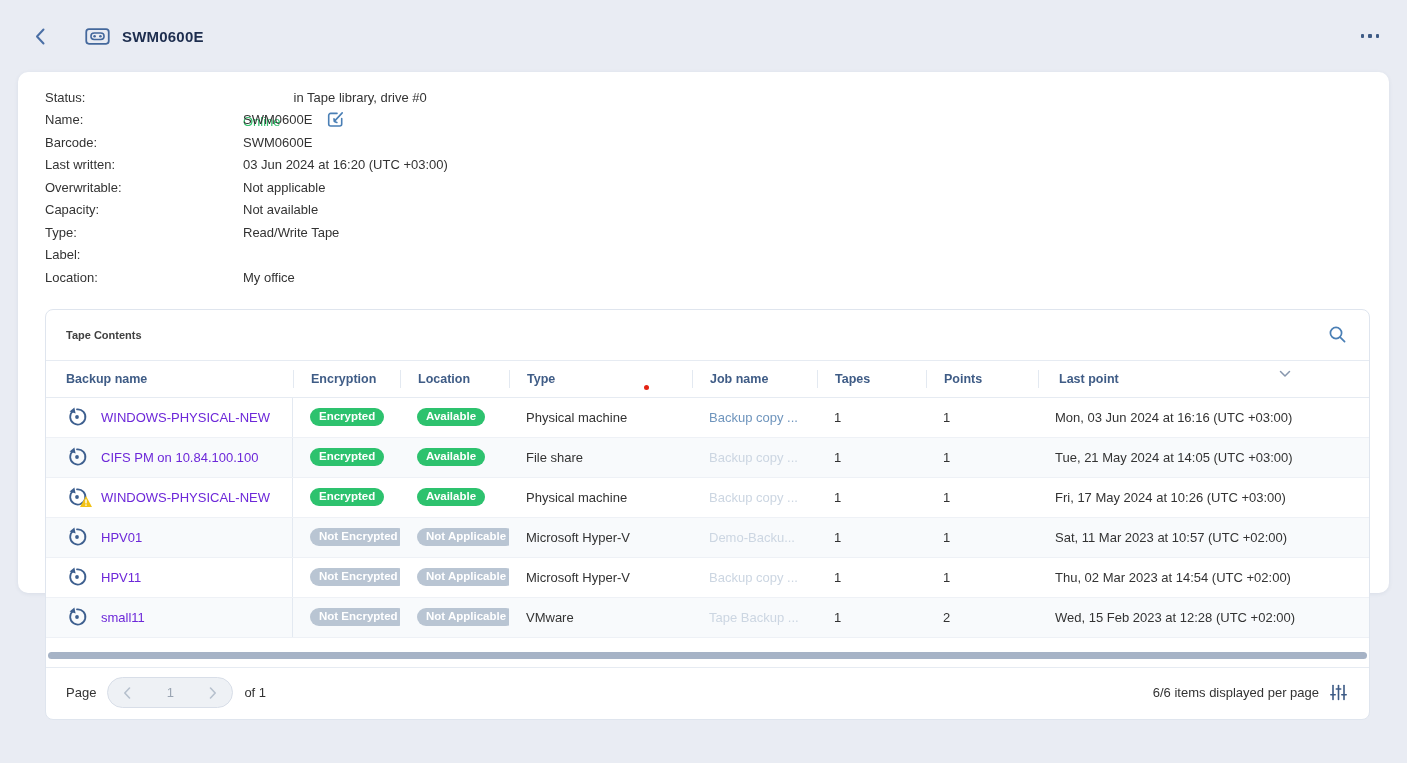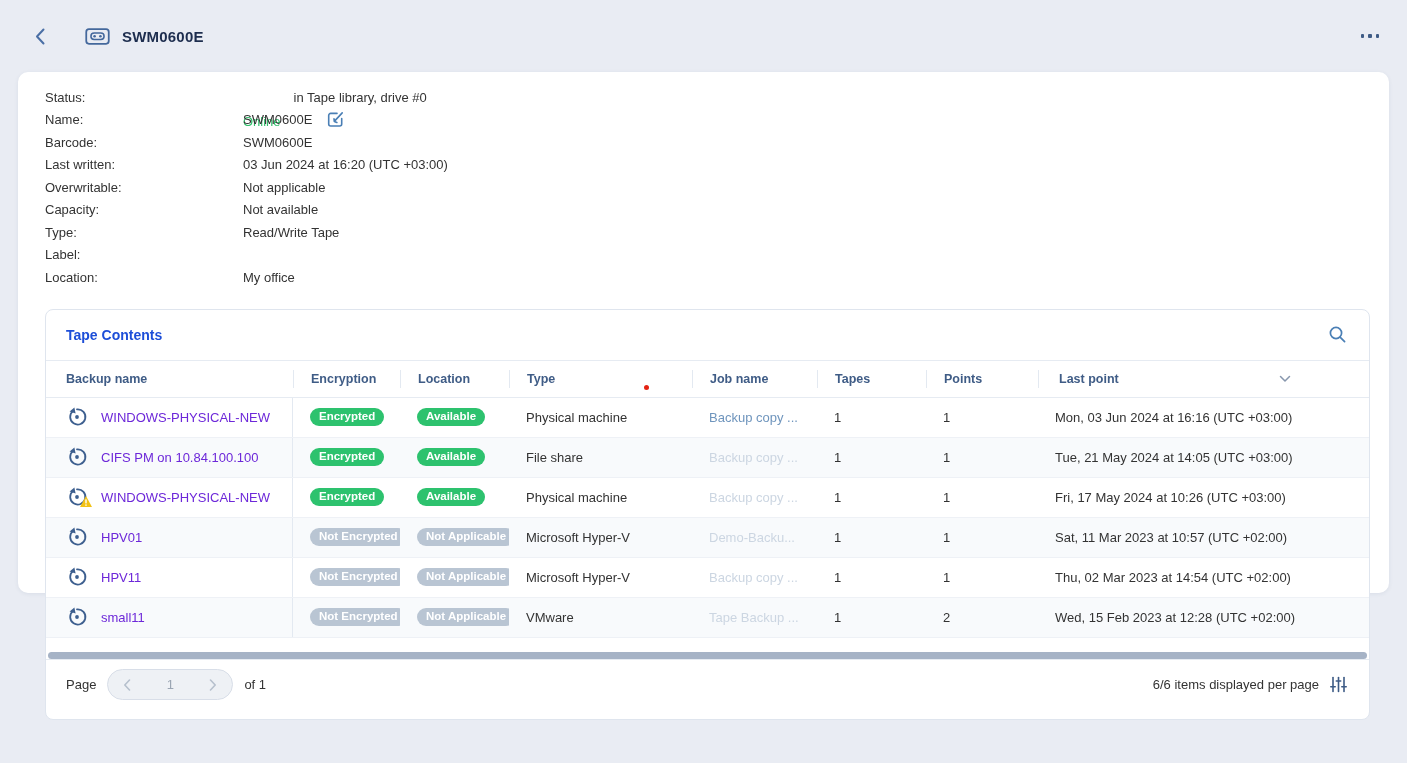--- a/index.html
+++ b/index.html
@@ -29,48 +29,48 @@
   .detail-label { width:198px; color:#333; }
   .detail-value { color:#333; display:flex; align-items:center; }
   .online-state { color:#2fbe6a; margin-right:13px;margin-top:48px; }
   .edit-icon { margin-left:14px; cursor:pointer; display:flex; align-items:center; }
 
   .red-dot { position:absolute; left:626px; top:313px; width:5px; height:5px; border-radius:50%; background:#e42313; }
 
   
   .tape-card { margin:20px 19px 0; border:1px solid #dfe5ee; border-radius:8px; height:411px; background:#fff; }
   .tape-card-header { height:51px; display:flex; align-items:center; justify-content:space-between; padding:0 20px; border-bottom:1px solid #e6ebf2; }
-  .tape-card-title { font-size:14px; font-weight:bold; color:#1d4ed8; }
+  .tape-card-title { font-size:11px; font-weight:bold; color:#404040; }
   .search-btn { cursor:pointer; display:flex; align-items:center; padding:2px; }
 
   .grid-cols { display:grid; grid-template-columns:247px 107px 109px 183px 125px 109px 112px minmax(0,1fr); }
   .thead { height:37px; align-items:center; border-bottom:1px solid #e6ebf2; }
   .th { padding-left:17px; color:#3f5c86; font-weight:bold; font-size:12.5px; border-left:1px solid #e3e9f1; height:18px; line-height:18px; white-space:nowrap; cursor:pointer; }
   .th:first-child { border-left:none; padding-left:20px; }
-  .th-last { display:flex; align-items:center; border-left:1px solid #e3e9f1; height:18px; cursor:pointer; }
+  .th-last { display:flex; align-items:flex-start; border-left:1px solid #e3e9f1; height:18px; cursor:pointer; }
   .th-last .th { border-left:none; }
   .sort-chevron { margin-left:auto; margin-right:78px; display:flex; align-items:center; }
 
   .tr { height:40px; align-items:center; border-bottom:1px solid #eef1f6; }
   .tr.alt { background:#f8fafc; }
   .td { padding-left:17px; white-space:nowrap; overflow:hidden; color:#333; }
   .name-cell { padding-left:20px; display:flex; align-items:center; gap:13px; border-right:1px solid #e3e9f1; height:100%; }
   .rp-icon-wrap { position:relative; width:22px; height:22px; flex:none; cursor:pointer; }
   .warn-overlay { position:absolute; right:-4px; bottom:-2px; }
   .name-link { color:#6d28d9; cursor:pointer; overflow:hidden; text-overflow:ellipsis; }
   .badge { display:inline-block; padding:2.5px 9px; border-radius:11px; color:#fff; font-size:11.5px; font-weight:bold; line-height:1.2; }
   .badge.green { background:#2dc26e; }
   .badge.gray  { background:#b9c5d3; }
   .suffix { color:#9aa7b8; font-weight:bold; letter-spacing:1px; }
   .job { color:#ccd6e2; overflow:hidden; text-overflow:ellipsis; }
   .job.active { color:#6f95bd; cursor:pointer; }
 
   .hscrollbar { margin:14px 2px 0; height:7px; border-radius:4px; background:#a6b3c6; cursor:pointer; }
 
-  .table-footer { border-top:1px solid #e6ebf2; margin-top:0; height:51px; display:flex; align-items:center; padding:0 22px 0 20px; }
+  .table-footer { border-top:1px solid #e6ebf2; margin-top:8px; height:51px; display:flex; align-items:center; padding:0 22px 0 20px; }
   .pager { display:flex; align-items:center; justify-content:space-between; margin:0 11px; background:#eef1f5; border:1px solid #d8dee8; border-radius:16px; height:31px; width:126px; padding:0 13px; }
   .pager-btn { cursor:pointer; display:flex; align-items:center; padding:2px; }
   .pager-value { color:#9aa5b3; }
   .footer-right { margin-left:auto; display:flex; align-items:center; gap:11px; }
   .items-info { color:#333; }
   .sliders-btn { cursor:pointer; display:flex; align-items:center; }
 </style>
 </head>
 <body>
 

